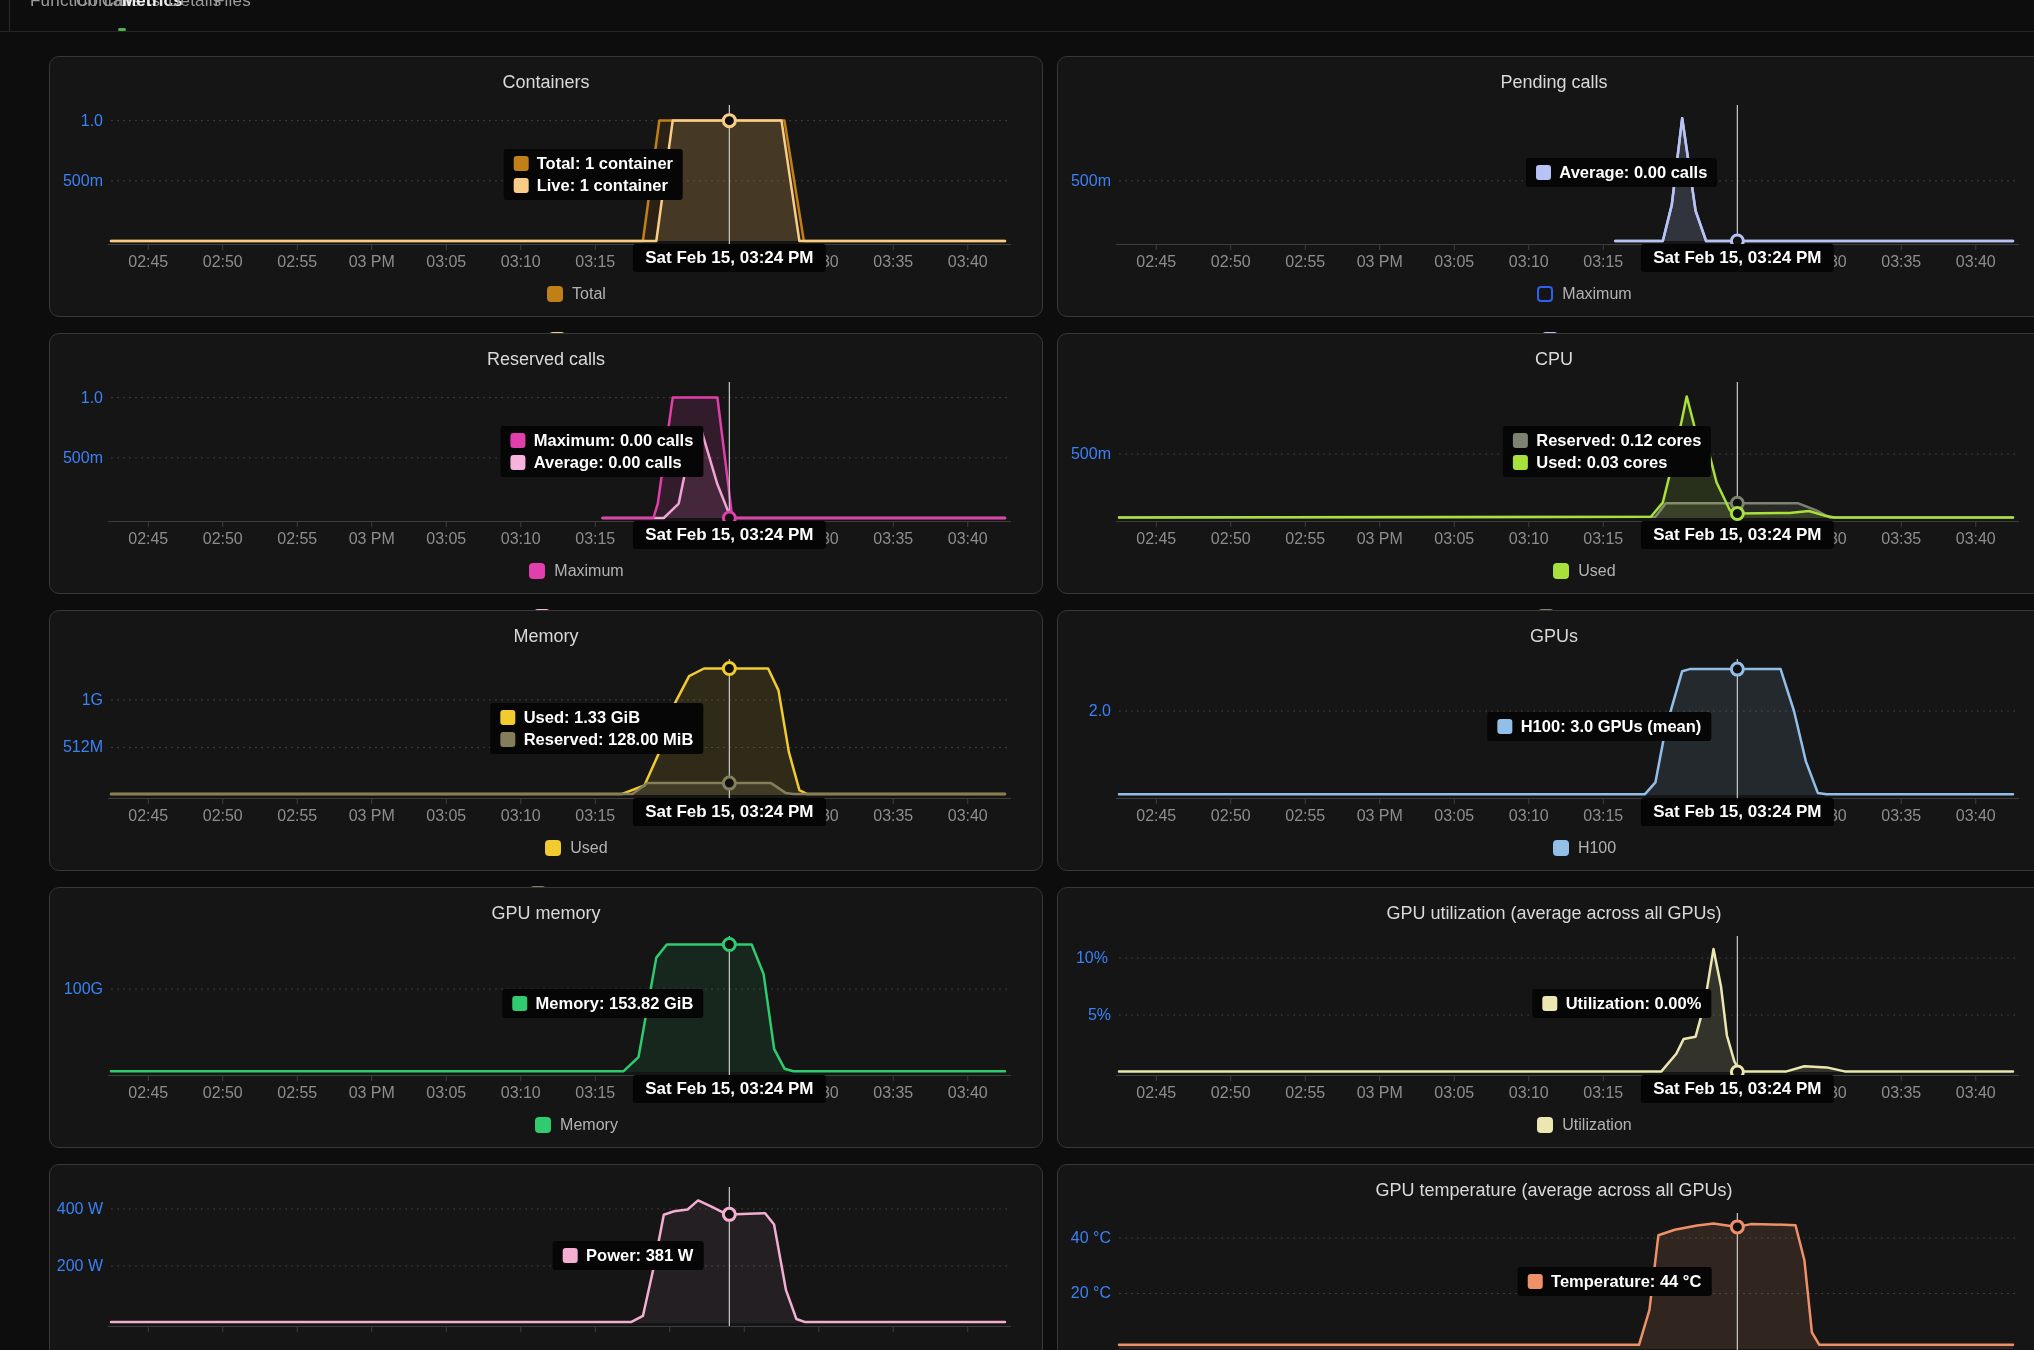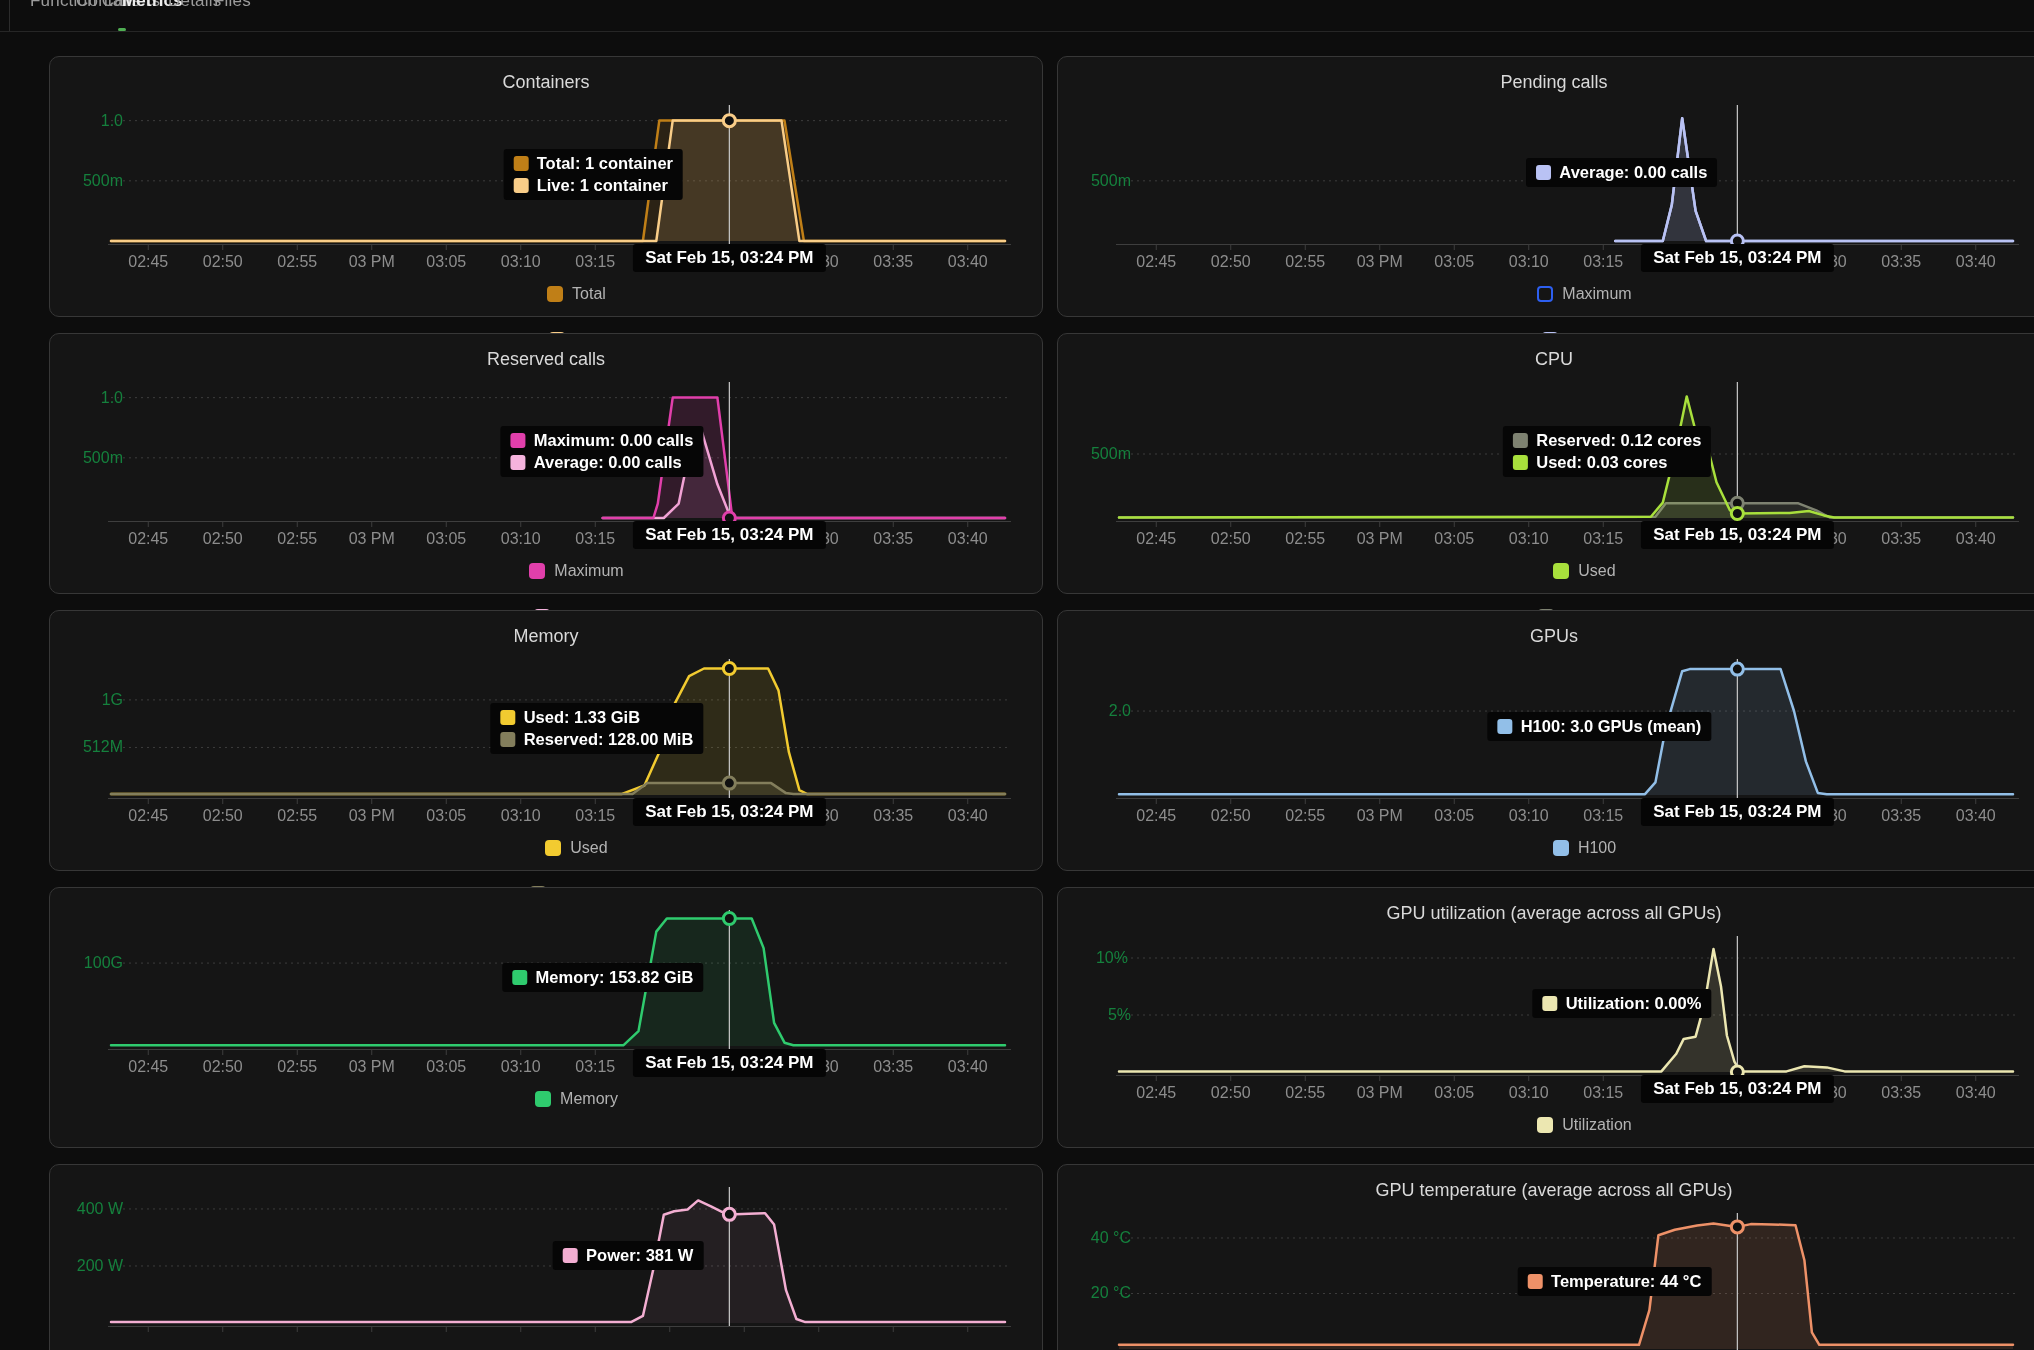--- a/index.html
+++ b/index.html
@@ -10,21 +10,21 @@
   .tab{position:relative;height:31px;display:flex;align-items:flex-end;cursor:pointer;}
   .tab .lbl{position:absolute;bottom:20px;left:0;font-size:17px;letter-spacing:.2px;color:#9b9b9b;white-space:nowrap;}
   .tab.active .lbl{color:#ededed;font-weight:700;}
   .tab .underline{position:absolute;left:-4px;right:-4px;bottom:0;height:3px;border-radius:2px;}
   .grid{display:grid;grid-template-columns:994px 994px;column-gap:14px;row-gap:16px;padding:24px 0 0 49px;}
   .card{width:994px;height:261px;background:#151515;border:1px solid #373737;border-radius:10px;
     box-sizing:border-box;padding-top:14px;position:relative;overflow:visible;}
   .ctitle{height:26px;line-height:22px;text-align:center;font-size:18px;color:#d9d9d9;}
   .plot{position:relative;height:154px;}
   .plot svg{position:absolute;left:0;top:0;}
-  .ylab{position:absolute;width:48px;text-align:right;font-size:16px;color:#15803d;line-height:18px;margin-left:20px;}
+  .ylab{position:absolute;width:48px;text-align:right;font-size:16px;color:#3b82f6;line-height:18px;}
   .vtip{position:absolute;background:#060606;border-radius:3px;padding:5px 10px;display:flex;flex-direction:column;gap:3px;z-index:5;}
   .vtip .row{display:flex;align-items:center;gap:8px;white-space:nowrap;}
   .vtip .sw{width:15px;height:15px;border-radius:3px;flex:0 0 auto;}
   .vtip .tx{font-size:16.5px;font-weight:700;color:#fff;}
   .xlabels{position:relative;height:24px;}
   .xlab{position:absolute;top:2px;transform:translateX(-50%);font-size:16px;color:#8d8d8d;white-space:nowrap;}
   .xtip{position:absolute;top:-7px;transform:translateX(-50%);background:#050505;border-radius:3px;
     padding:4px 12px;font-size:17px;font-weight:700;color:#fff;white-space:nowrap;z-index:6;}
   .legend{display:flex;align-items:center;gap:28px;padding-left:61px;margin-top:10px;height:22px;flex-direction:column;}
   .litem{display:inline-flex;align-items:center;gap:9px;cursor:pointer;}
@@ -422,20 +422,21 @@
         <div class="xtip" style="left: 679.35px;">Sat Feb 15, 03:24 PM</div>
       </div>
       <div class="legend">
         <div class="litem">
           <div class="sw" style="background: rgb(146, 191, 232);"></div>
           <div class="lb">H100</div>
         </div>
       </div>
     </div>
     <div class="card">
+      <div class="ctitle">GPU memory</div>
       <div class="plot">
         <svg width="994" height="154" viewBox="0 0 994 154">
           <line x1="61" x2="961" y1="61.07317073170732" y2="61.07317073170732" stroke="#3d3d3d" stroke-width="1" stroke-dasharray="2 4"></line>
           <line x1="58" x2="961" y1="147.5" y2="147.5" stroke="#3e3e3e" stroke-width="1"></line>
           <line x1="98.25" x2="98.25" y1="147.5" y2="153" stroke="#3e3e3e" stroke-width="1"></line>
           <line x1="172.75" x2="172.75" y1="147.5" y2="153" stroke="#3e3e3e" stroke-width="1"></line>
           <line x1="247.25" x2="247.25" y1="147.5" y2="153" stroke="#3e3e3e" stroke-width="1"></line>
           <line x1="321.75" x2="321.75" y1="147.5" y2="153" stroke="#3e3e3e" stroke-width="1"></line>
           <line x1="396.25" x2="396.25" y1="147.5" y2="153" stroke="#3e3e3e" stroke-width="1"></line>
           <line x1="470.75" x2="470.75" y1="147.5" y2="153" stroke="#3e3e3e" stroke-width="1"></line>

